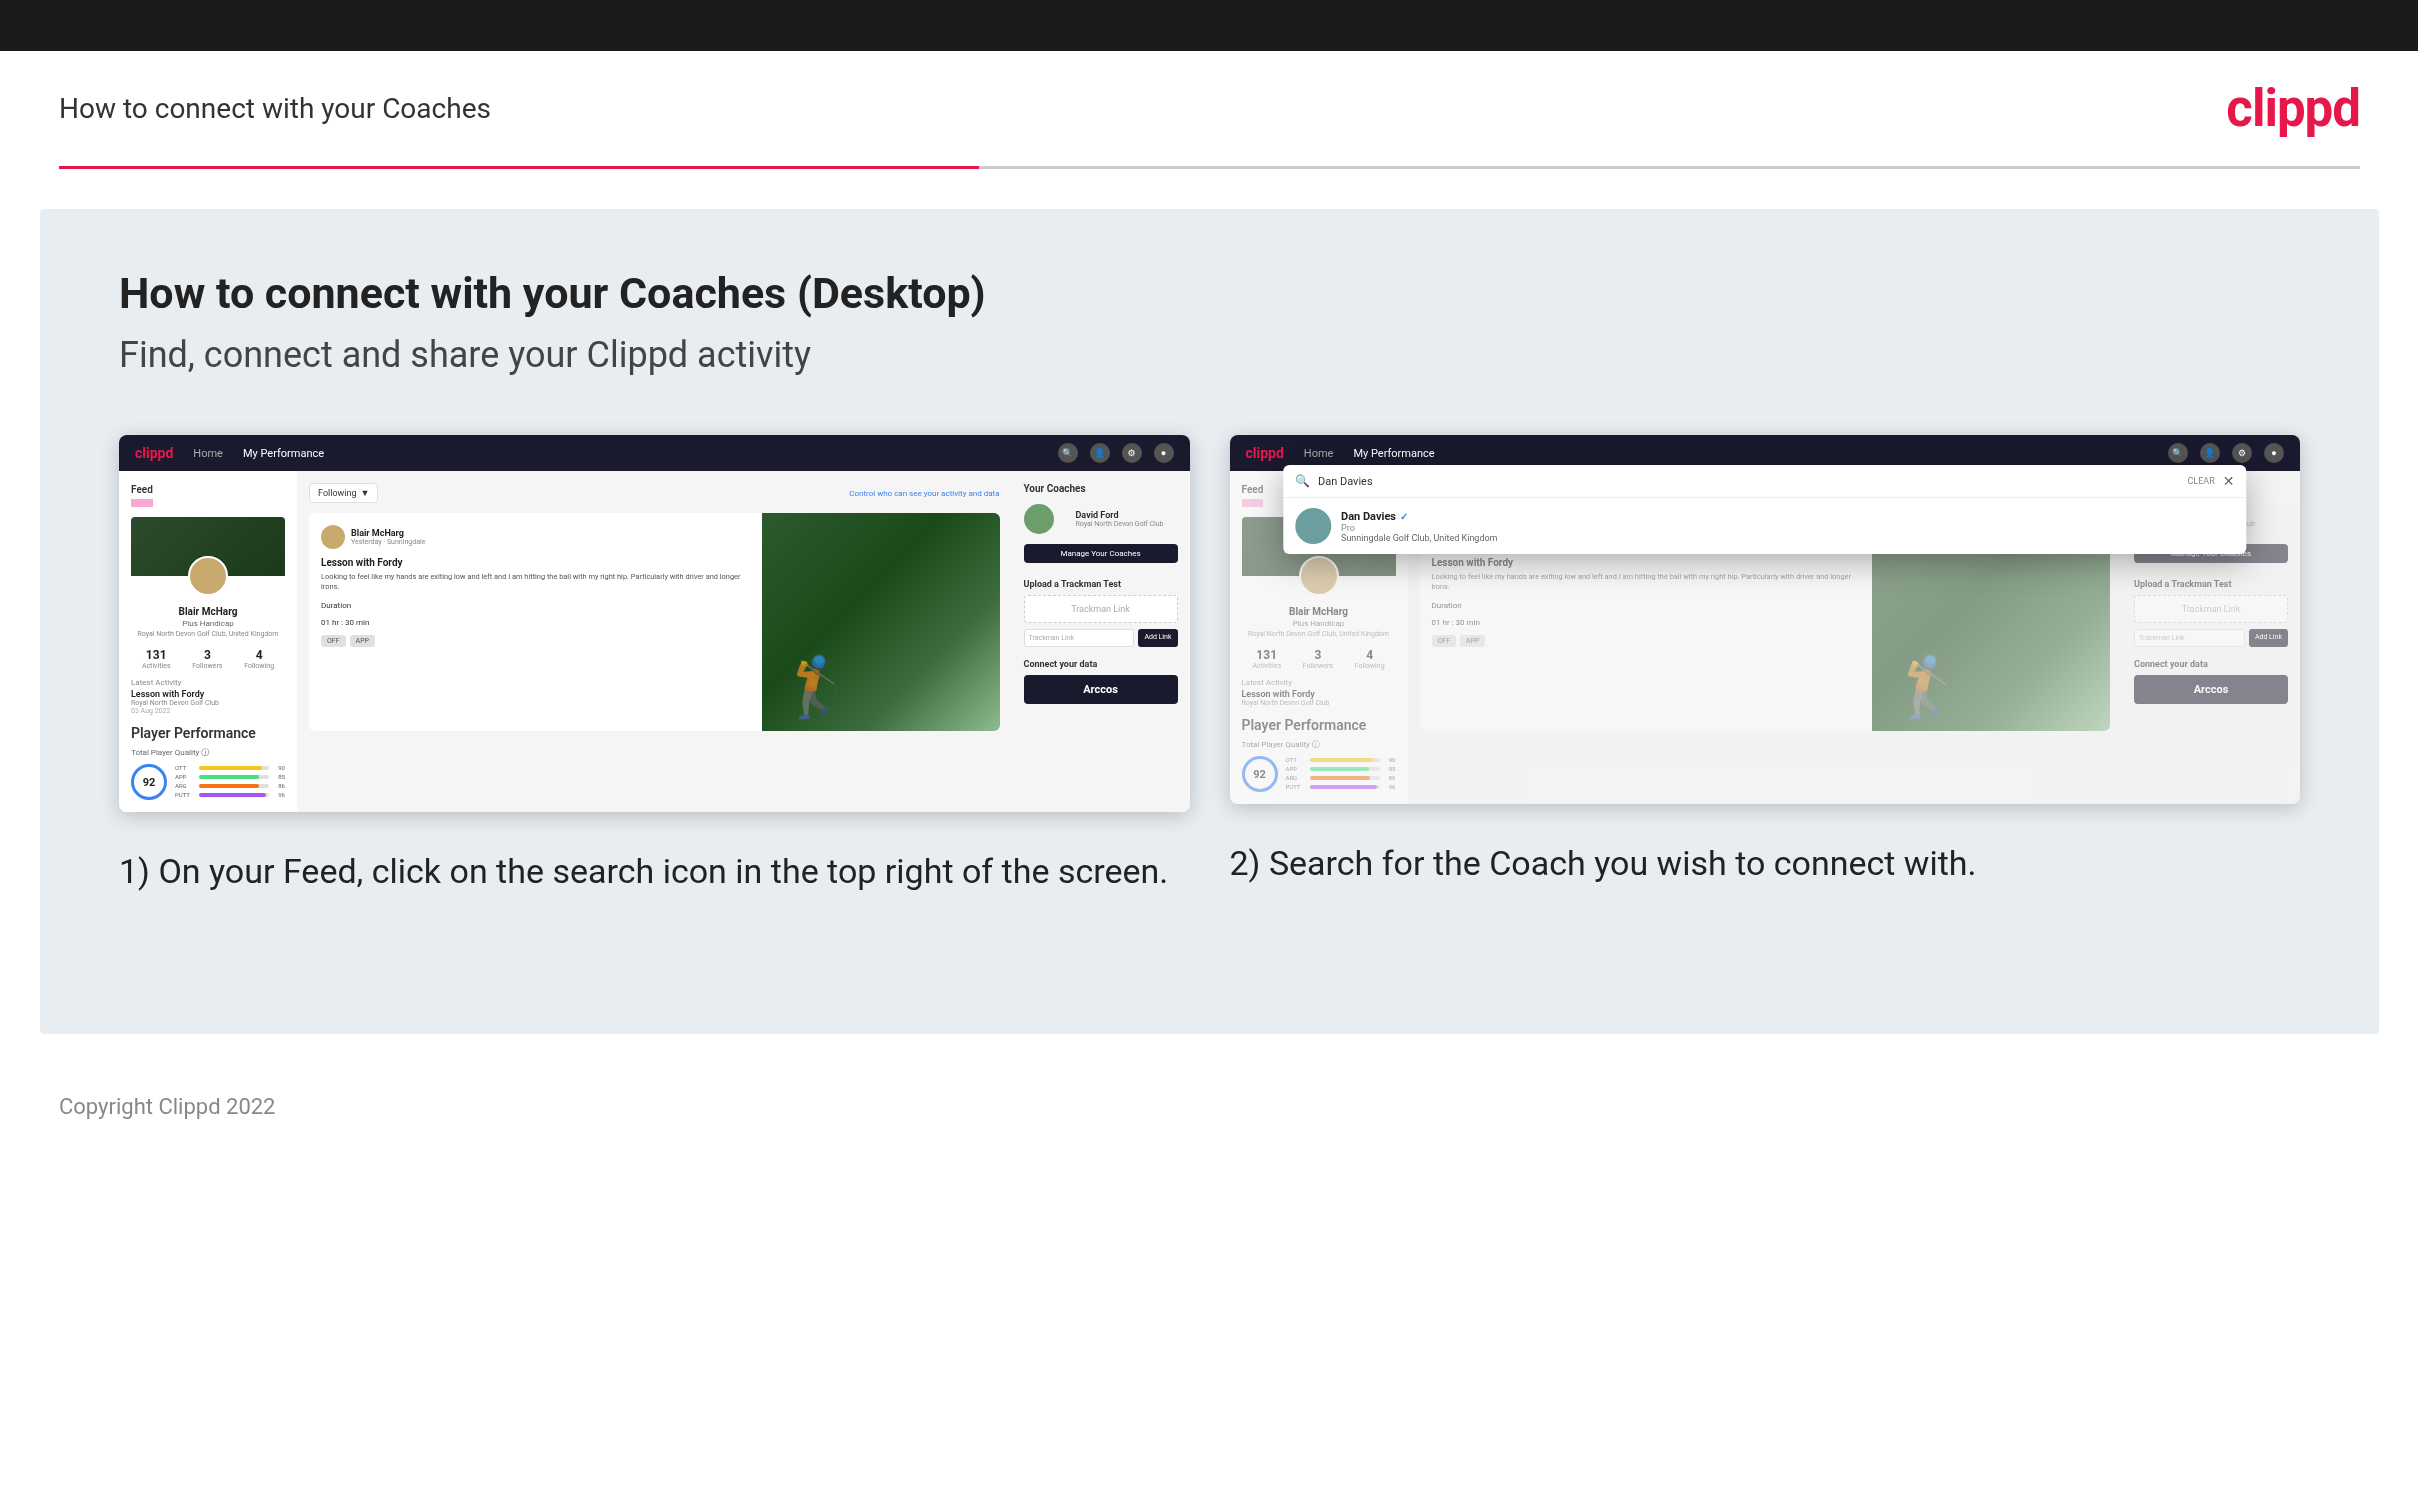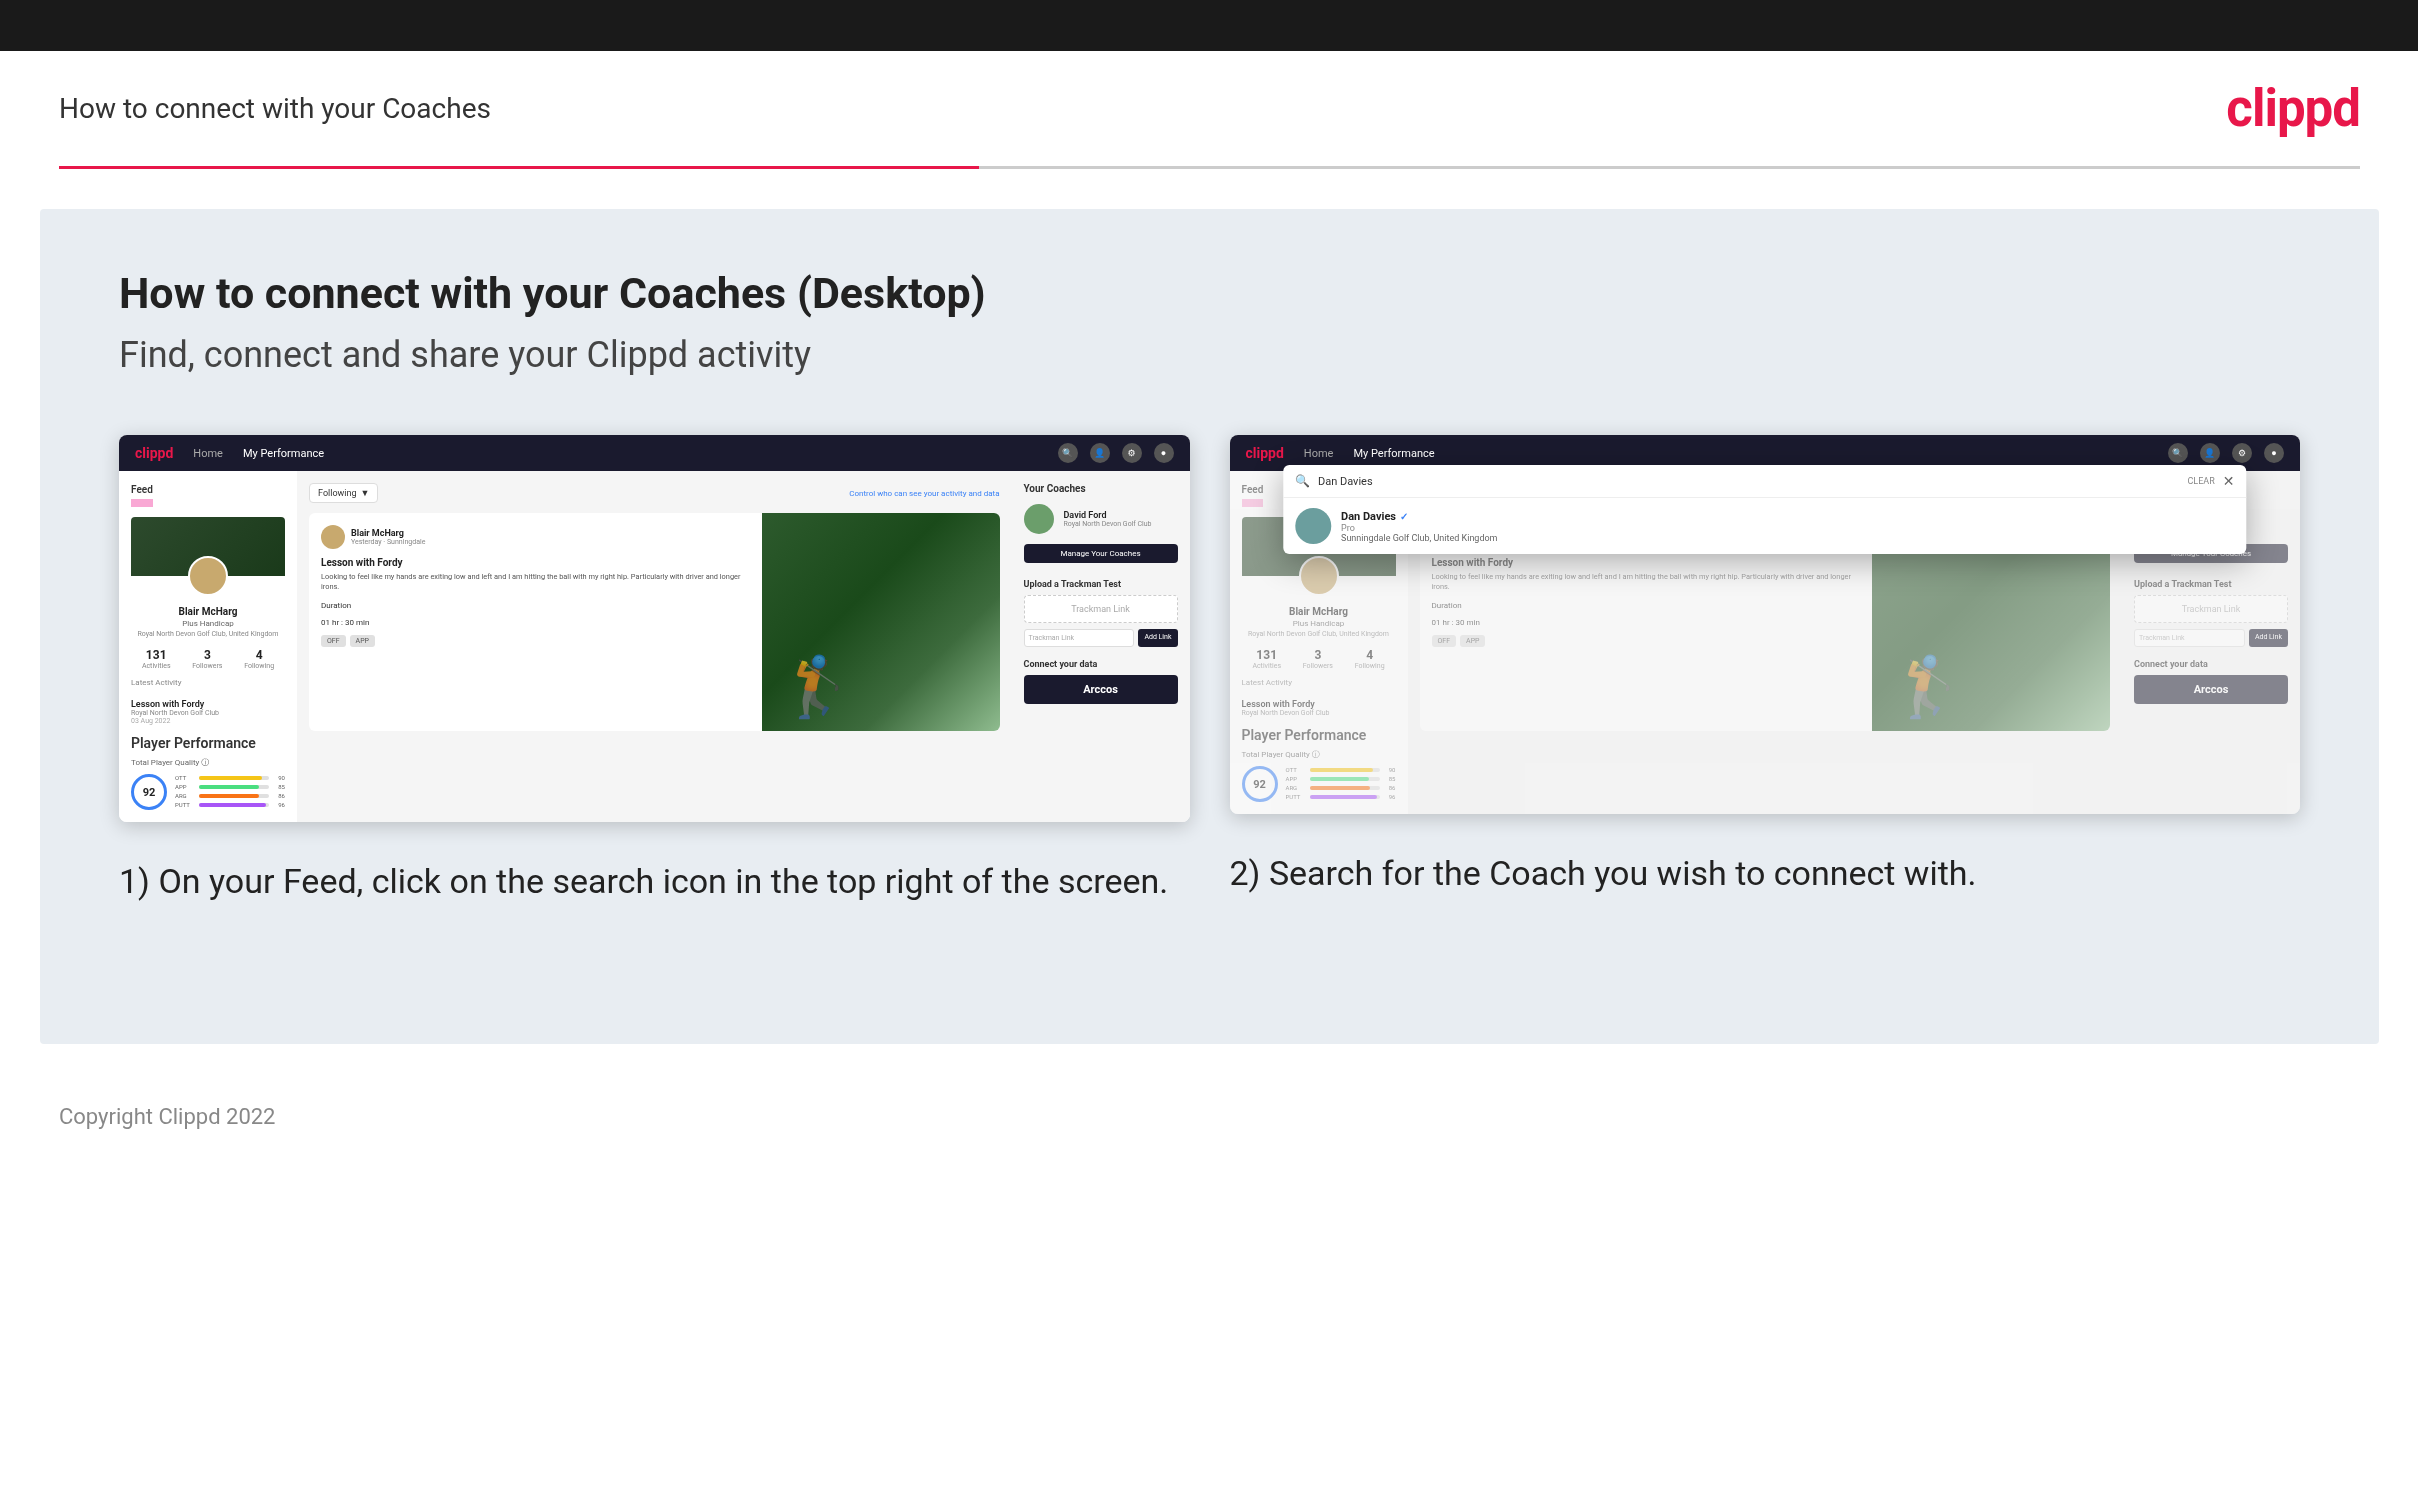--- a/index.html
+++ b/index.html
@@ -205,21 +205,21 @@
       font-weight: 700;
       color: #222;
     }
     .stat-label {
       font-size: 7px;
       color: #888;
     }
     .latest-activity {
       font-size: 8px;
       color: #888;
-      margin-bottom: 12px;
+      margin-bottom: 2px;
     }
     .activity-title {
       font-size: 9px;
       font-weight: 600;
       color: #222;
     }
     .activity-club {
       font-size: 7px;
       color: #888;
     }
@@ -394,21 +394,21 @@
     }
     .coaches-title {
       font-size: 10px;
       font-weight: 700;
       color: #333;
       margin-bottom: 10px;
     }
     .coach-card {
       display: flex;
       align-items: center;
-      gap: 10px;
+      gap: 22px;
       margin-bottom: 10px;
     }
     .coach-card-avatar {
       width: 30px;
       height: 30px;
       border-radius: 50%;
       background: #6b9e6b;
       flex-shrink: 0;
     }
     .coach-card-name {

